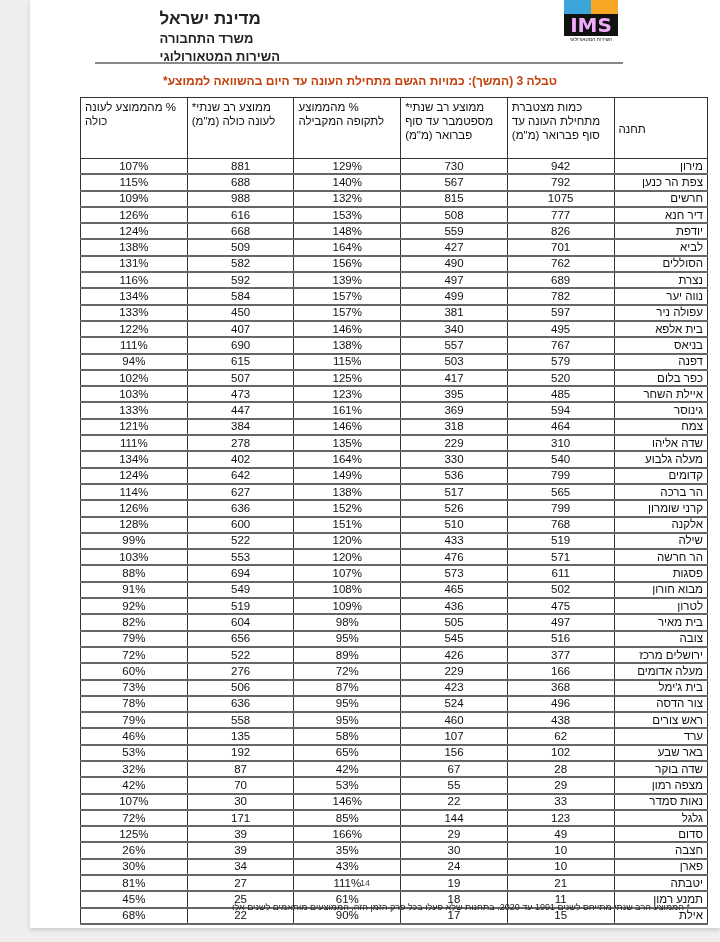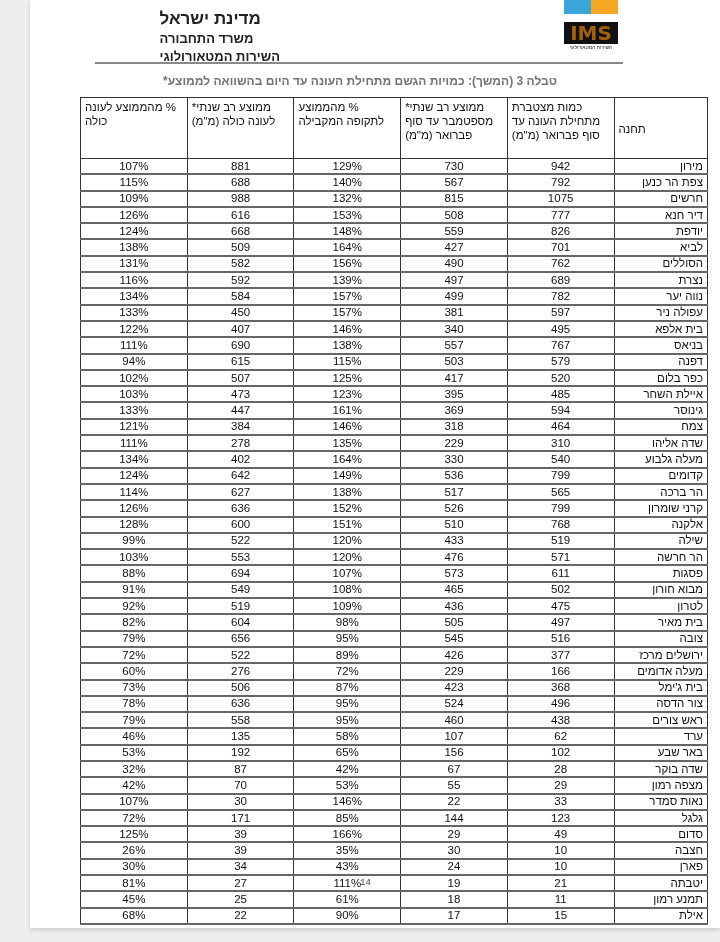--- a/index.html
+++ b/index.html
@@ -2,35 +2,35 @@
 <html><head>
 <meta charset="utf-8">
 <style>
   html, body { margin:0; padding:0; }
   body { width:720px; height:942px; background:#eeeeee; position:relative; overflow:hidden; font-family:"Liberation Sans", sans-serif; }
   .page { position:absolute; left:30px; top:0; width:690px; height:928px; background:#ffffff; box-shadow:0 2px 4px rgba(0,0,0,0.15); }
   .logo { position:absolute; left:534px; top:0; width:54px; height:42px; }
   .logo .top { display:flex; height:14px; }
   .logo .top .blue { flex:1; background:#3aa5d8; }
   .logo .top .orange { flex:1; background:#f5a623; }
-  .logo .box { background:#111; height:22px; color:#a16207; font-weight:bold; font-size:20px; line-height:22px; text-align:center; font-family:"DejaVu Sans", sans-serif; letter-spacing:0px;margin-top:8px; }
+  .logo .box { background:#111; height:22px; color:#f0abfc; font-weight:bold; font-size:20px; line-height:22px; text-align:center; font-family:"DejaVu Sans", sans-serif; letter-spacing:0px; }
   .logo .sub { font-size:5px; color:#222; text-align:center; direction:rtl; line-height:7px; }
   .org { position:absolute; right:440px; top:8px; direction:rtl; text-align:left; color:#222; }
   .org .l1 { font-size:17px; font-weight:bold; line-height:22px; }
   .org .l2 { font-size:13px; font-weight:bold; line-height:18px; }
   .org .l3 { font-size:13px; font-weight:bold; line-height:18px; }
   .hr { position:absolute; left:65px; width:528px; top:62px; height:2px; background:#888; }
-  .title { position:absolute; left:30px; width:600px; top:74px; direction:rtl; text-align:center; font-size:12px; font-weight:bold; color:#737373; }
+  .title { position:absolute; left:30px; width:600px; top:74px; direction:rtl; text-align:center; font-size:12px; font-weight:bold; color:#c2410c; }
   table { position:absolute; left:50px; top:97px; width:628px; border-collapse:collapse; direction:rtl; font-family:"Liberation Sans", sans-serif; font-size:11.5px; color:#111; }
   th, td { border:1px solid #333; padding:0 4px; }
   th { font-weight:normal; vertical-align:top; text-align:left; font-size:11.5px; line-height:14px; padding-top:2px; height:58px; }
   td { height:14.3px; line-height:13px; text-align:center; border-bottom:2px solid #666; }
   td.station { text-align:right; padding-right:4px; }
   th.station-h { vertical-align:middle; }
-  .pagenum { position:absolute; left:330px; top:878px; font-size:9px; color:#444;font-family:Liberation Mono, monospace; }
+  .pagenum { position:absolute; left:330px; top:878px; font-size:9px; color:#444; }
   .foot { position:absolute; right:30px; top:902px; direction:rtl; font-size:9px; color:#222; }
 </style>
 </head>
 <body>
 
 <div class="page">
   <div class="logo">
     <div class="top">
         <div class="blue"></div>
         <div class="orange"></div>
@@ -431,13 +431,14 @@
           <td>15</td>
           <td>17</td>
           <td>90%</td>
           <td>22</td>
           <td>68%</td>
         </tr>
       </tbody>
   </table>
 
   <div class="pagenum">14</div>
+  <div class="foot">* הממוצע הרב שנתי מתייחס לשנים 1991 עד 2020. בתחנות שלא פעלו בכל פרק הזמן הזה, הממוצעים מותאמים לשנים אלו</div>
 </div>
 
 </body></html>

